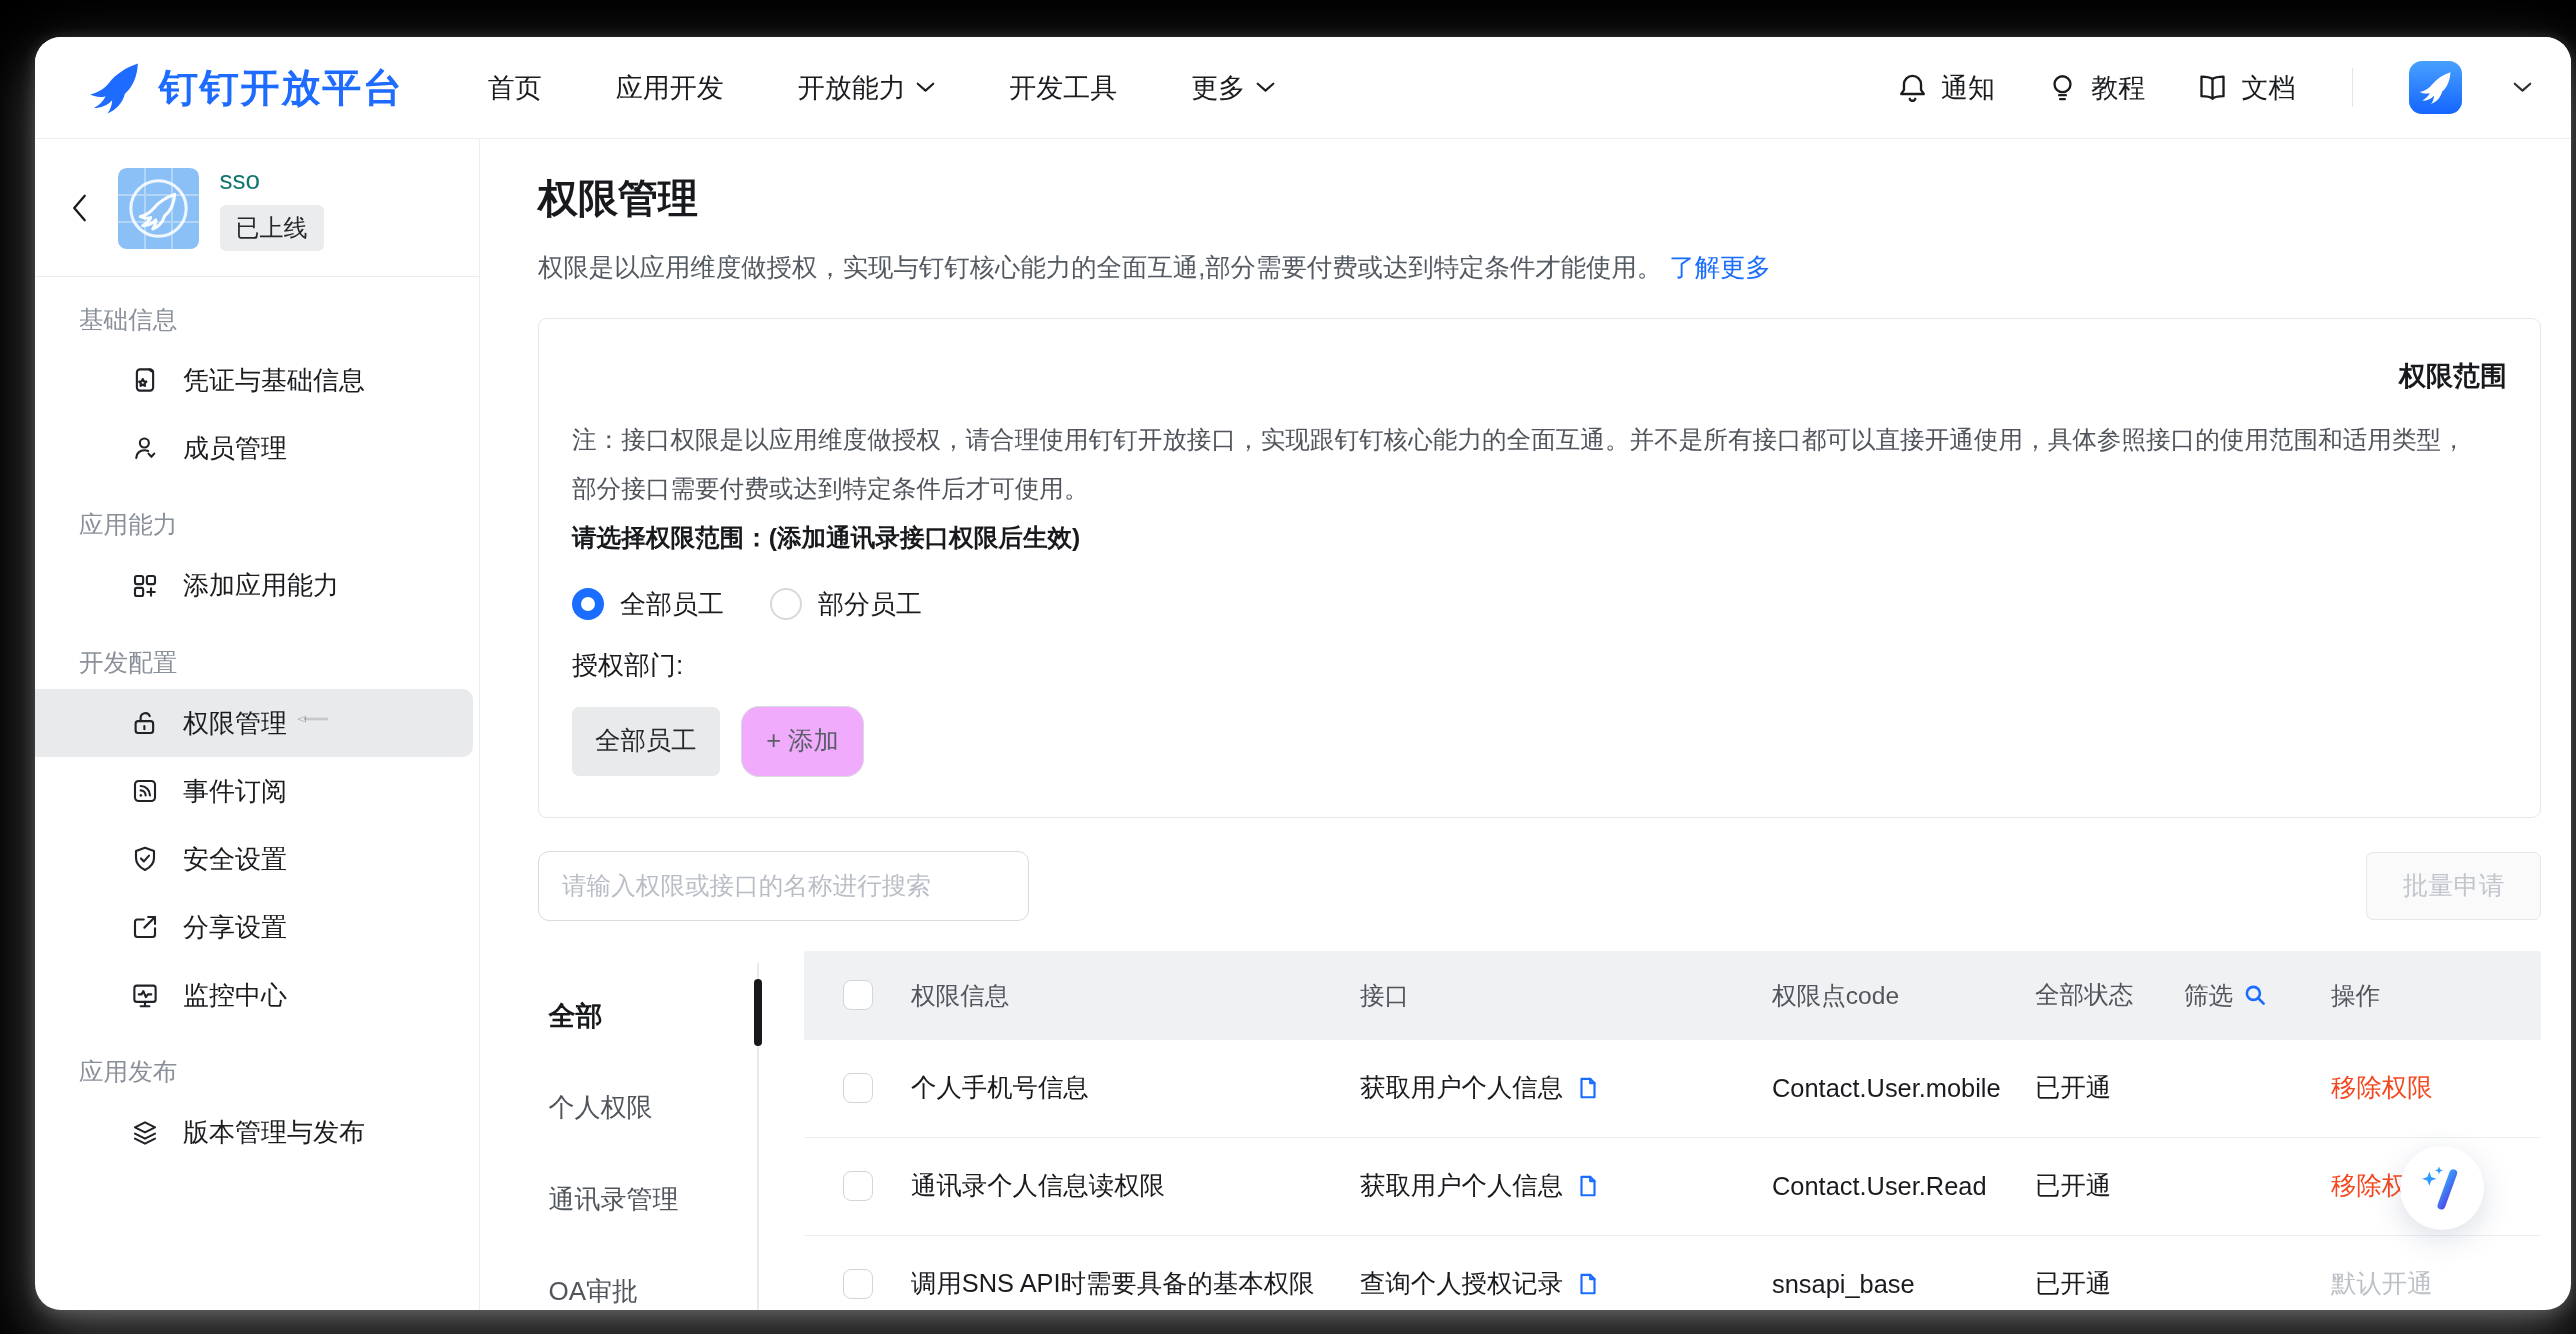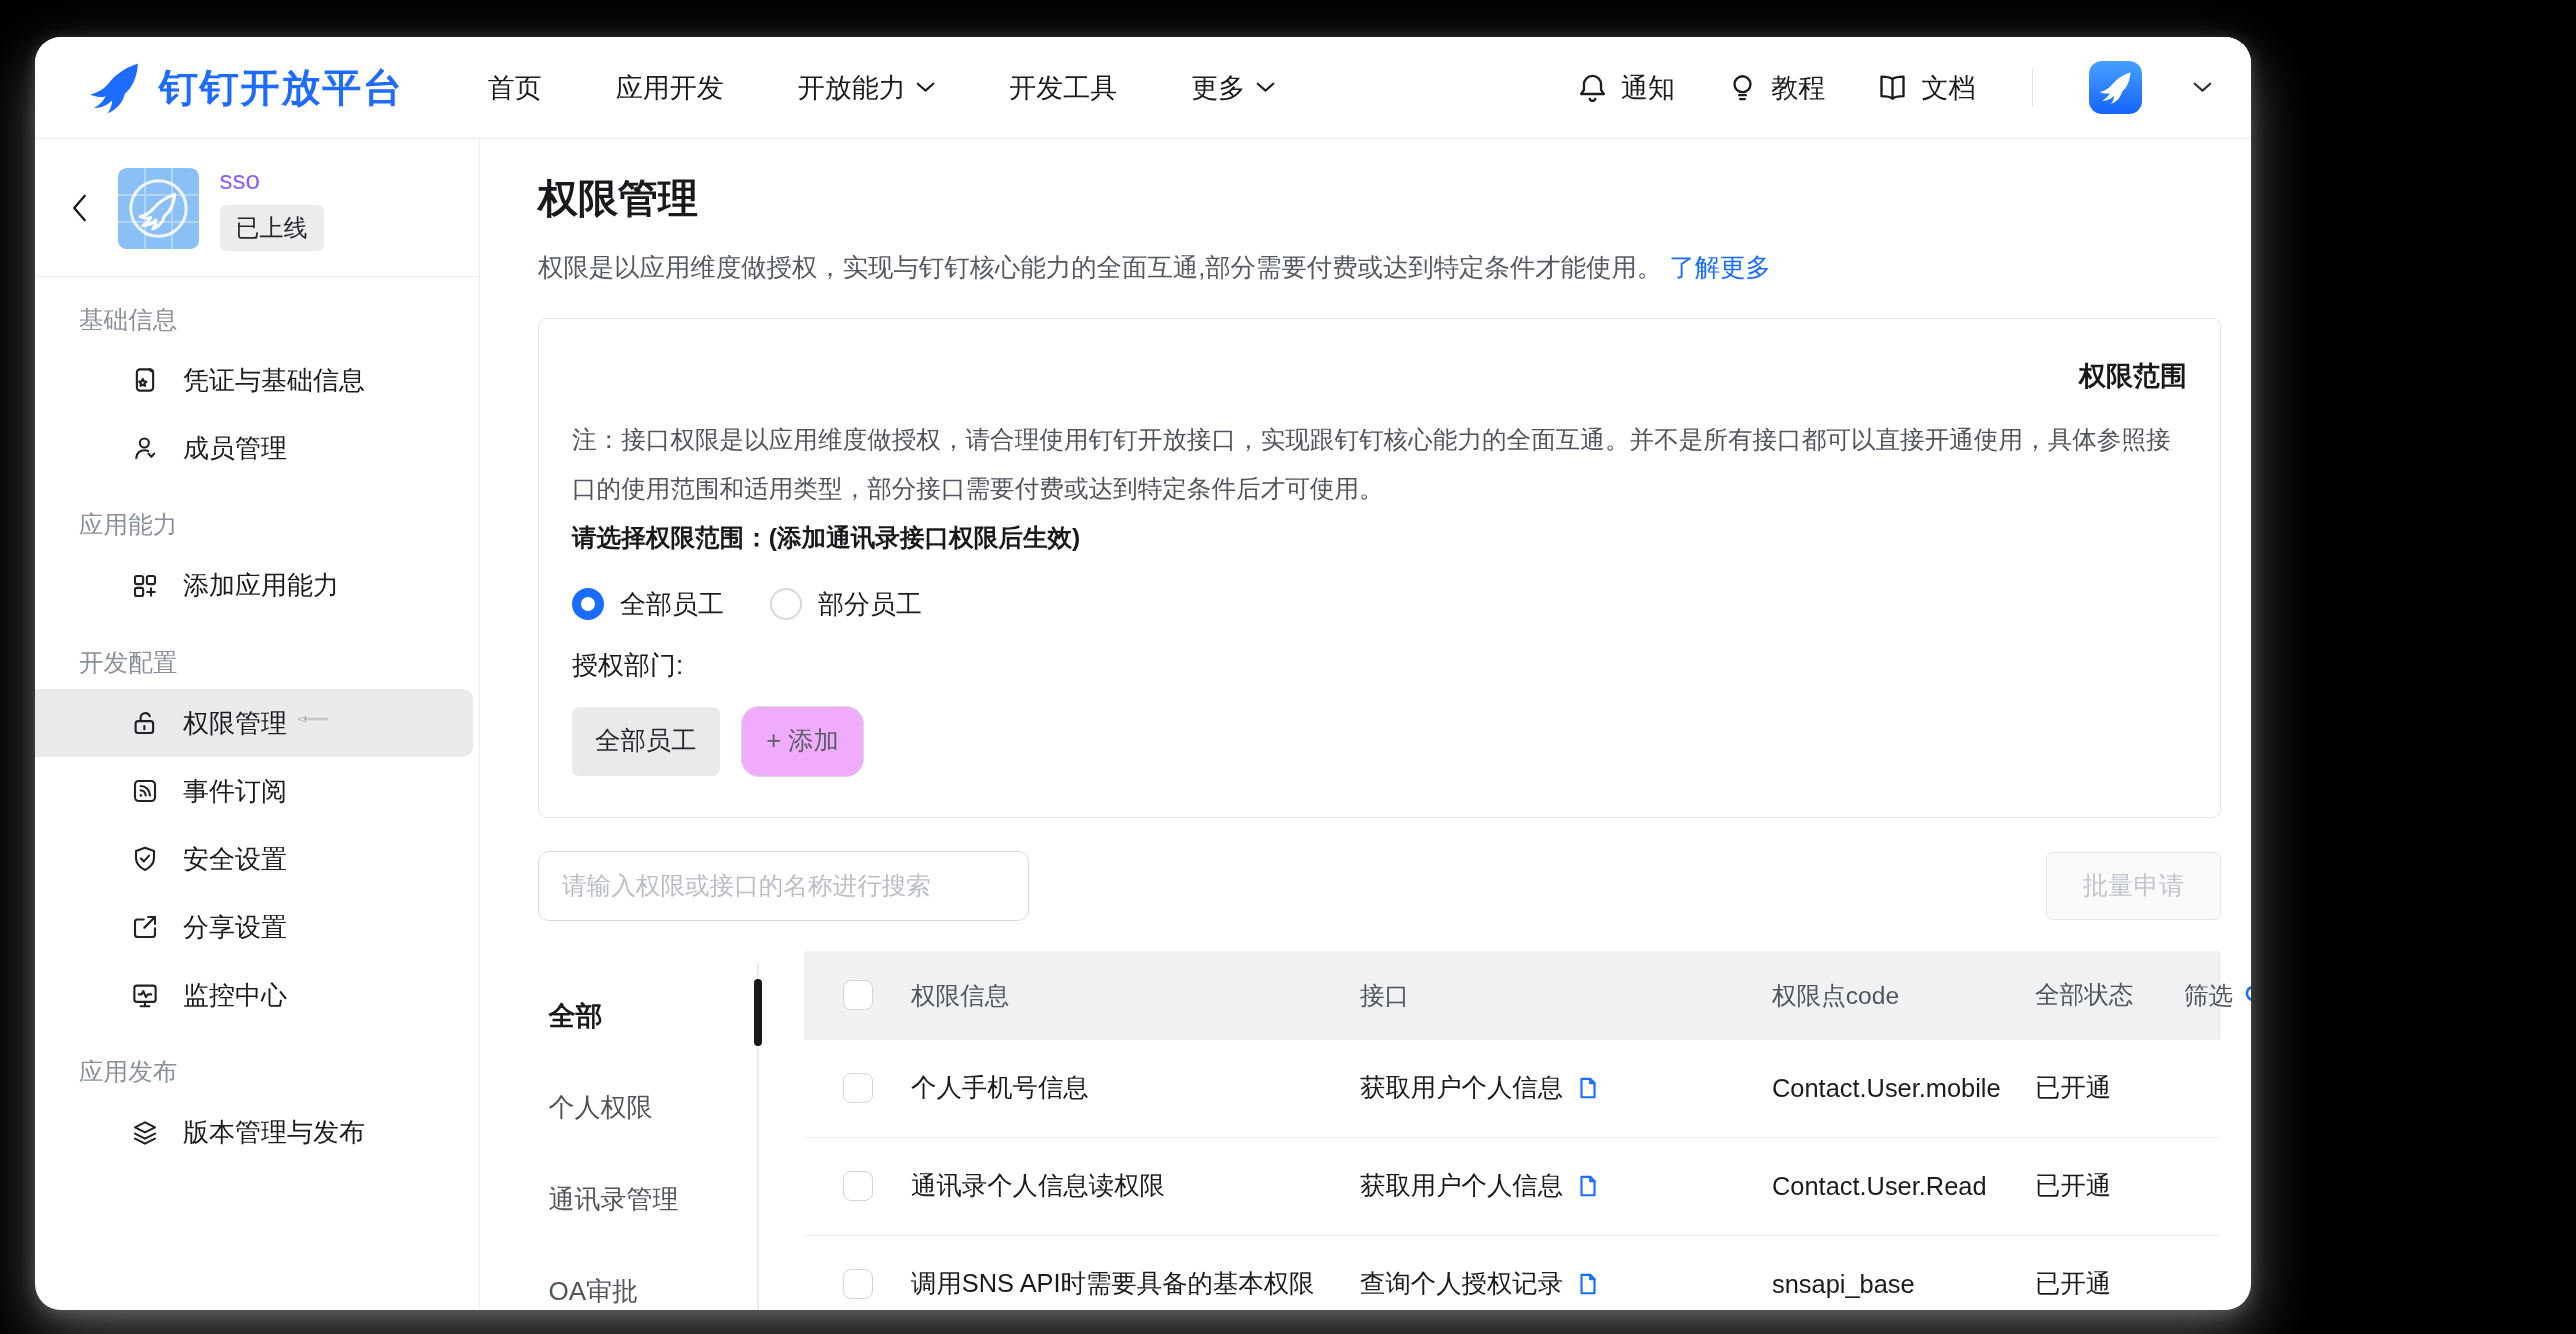--- a/index.html
+++ b/index.html
@@ -1,18 +1,18 @@
 <!DOCTYPE html>
 <html style="font-size:14px"><head>
 <meta charset="utf-8">
 <style>
   * { margin:0; padding:0; box-sizing:border-box; }
   html,body { width:2576px; height:1334px; background:#000; font-family:"Liberation Sans","DejaVu Sans",sans-serif; overflow:hidden; }
 
-  .window{ position:absolute; left:35px; top:37px; width:2216px; height:1273px; background:#fff;
+  .window{ position:absolute; left:35px; top:37px; width:2536px; height:1273px; background:#fff;
     border-radius:26px; overflow:hidden; display:flex; flex-direction:column;
     box-shadow:0 23px 61px rgba(150,150,150,.55), 0 3.5px 16px rgba(90,90,90,.6); }
 
   
   .topnav{ height:102px; flex:0 0 102px; display:flex; align-items:center; padding:0 39px 0 49px; border-bottom:0.9px solid #ebedf0; background:#fff; }
   .logo{ display:flex; align-items:center; gap:14px; cursor:pointer; }
   .logo svg{ width:61px; height:61px; }
   .logo-text{ font-size:39px; font-weight:bold; color:#1e6bff; letter-spacing:1.8px; }
   .nav-items{ display:flex; align-items:flex-start; gap:74px; margin-left:84px; }
   .nav-item{ font-size:27px; color:#1a1c1f; display:flex; align-items:center; gap:10.5px; cursor:pointer; white-space:nowrap; }
@@ -31,21 +31,21 @@
   .sidebar{ width:445px; flex:0 0 445px; border-right:0.9px solid #ebedf0; padding-top:12.3px; position:relative; }
   .main{ flex:1; min-width:0; padding:32px 30px 0 58px; position:relative; }
 
   
   .app-head{ display:flex; align-items:center; padding:14px 21px 24.6px 24.6px; border-bottom:0.9px solid #ebedf0; }
   .back-btn{ width:39px; height:39px; display:flex; align-items:center; justify-content:center; cursor:pointer; }
   .back-btn svg{ width:21px; height:30px; } .back-btn polyline{ fill:none; stroke:#17191c; stroke-width:2.6; stroke-linecap:round; stroke-linejoin:round; }
   .app-icon{ width:81px; height:81px; border-radius:8.8px; background:#8ac0f5; margin-left:19px; position:relative; overflow:hidden; flex:0 0 81px; }
   .app-icon svg{ width:81px; height:81px; }
   .app-meta{ margin-left:21px; }
-  .app-name{ font-size:26px; color:#8b5cf6; }
+  .app-name{ font-size:26px; color:#0f766e; }
   .app-badge{ display:inline-block; margin-top:8.8px; background:#ebecee; border-radius:6.1px; padding:7px 16px; font-size:24px; color:#26282b; }
   .side-group-title{ padding:26px 0 10.5px 44px; font-size:24.6px; color:#8a9099; }
   .side-item{ height:68px; display:flex; align-items:center; padding-left:95px; gap:23px; font-size:26px; color:#1a1c1f; cursor:pointer; position:relative; }
   .side-item svg{ width:30px; height:30px; flex:0 0 30px; }
   .side-item svg *{ fill:none; stroke:#1f2226; stroke-width:1.7; stroke-linecap:round; stroke-linejoin:round; }
   .side-item.active{ background:#e9eaec; border-radius:0 10.5px 10.5px 0; width:438px; }
   .annot-arrow{ position:absolute; left:263px; top:15px; width:189px; height:39px; pointer-events:none; }
 
   
   .page-title{ font-size:40px; font-weight:bold; color:#17191c; }

